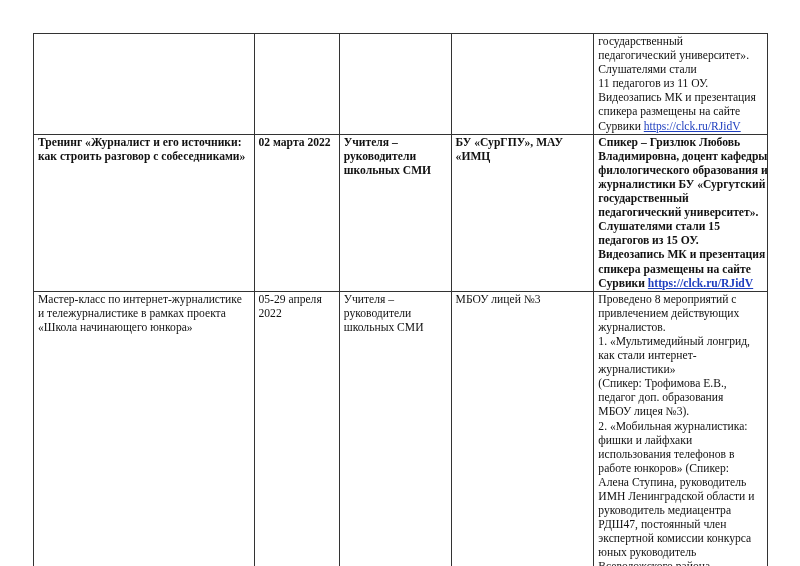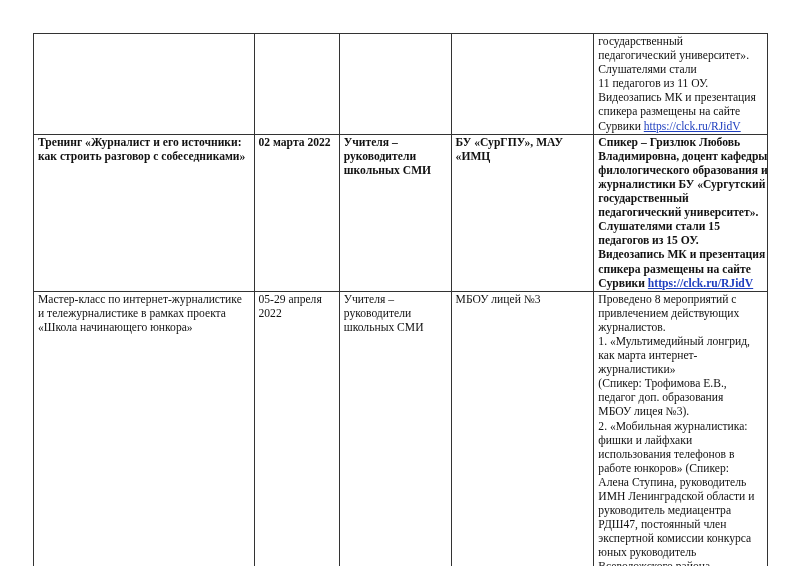--- a/index.html
+++ b/index.html
@@ -97,21 +97,21 @@
         <span class="ln">школьных СМИ</span>
       </td>
       <td class="c4 center">
         <span class="ln">МБОУ лицей №3</span>
       </td>
       <td class="c5">
         <span class="ln">Проведено 8 мероприятий с</span>
         <span class="ln">привлечением действующих</span>
         <span class="ln">журналистов.</span>
         <span class="ln">1. «Мультимедийный лонгрид,</span>
-        <span class="ln">как марта интернет-</span>
+        <span class="ln">как стали интернет-</span>
         <span class="ln">журналистики»</span>
         <span class="ln">(Спикер: Трофимова Е.В.,</span>
         <span class="ln">педагог доп. образования</span>
         <span class="ln">МБОУ лицея №3).</span>
         <span class="ln">2. «Мобильная журналистика:</span>
         <span class="ln">фишки и лайфхаки</span>
         <span class="ln">использования телефонов в</span>
         <span class="ln">работе юнкоров» (Спикер:</span>
         <span class="ln">Алена Ступина, руководитель</span>
         <span class="ln">ИМН Ленинградской области и</span>

